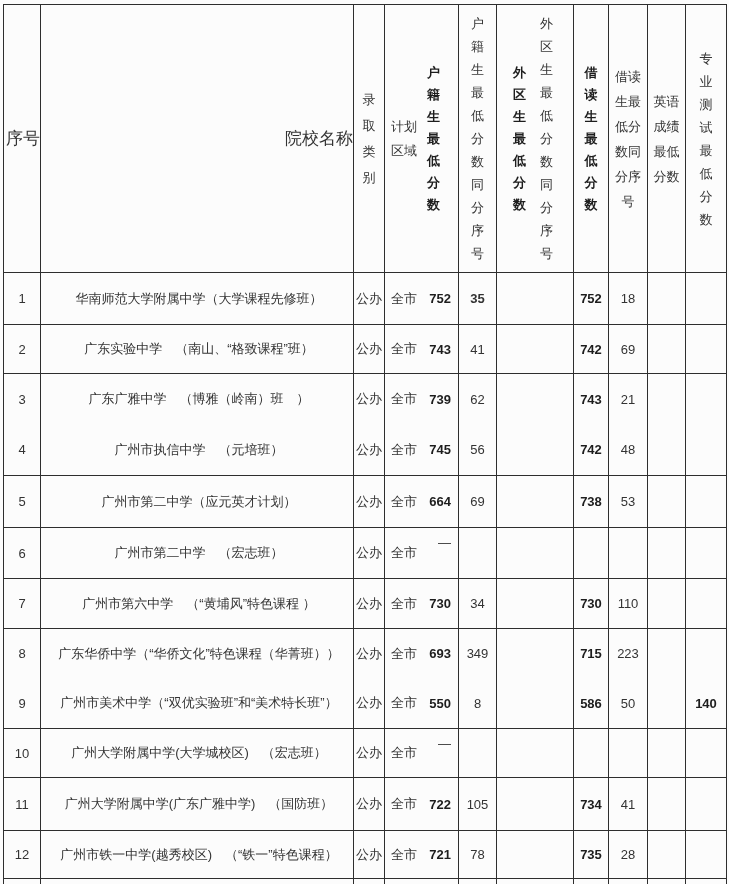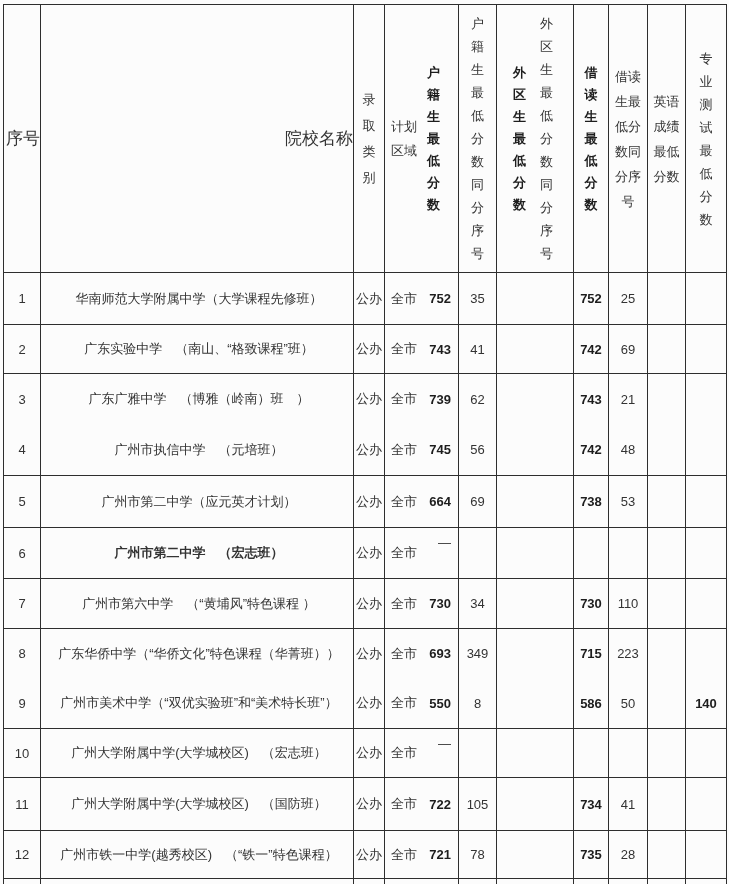--- a/index.html
+++ b/index.html
@@ -124,21 +124,21 @@
           </td>
           <td class="c-region">
             <div class="stack" style="height: 51px;">
               <div class="entry region-line">
                 <span class="region-label">全市</span>
                 <span class="score">752</span>
               </div>
             </div>
           </td>
           <td class="c-num">
-            <div class="stack" style="height: 51px;">
+            <div class="stack" style="height: 51px; font-weight: bold;">
               <div class="entry center">
                 <span>35</span>
               </div>
             </div>
           </td>
           <td class="c-num">
             <div class="stack" style="height: 51px;">
               <div class="entry center">
                 <span></span>
               </div>
@@ -147,21 +147,21 @@
           <td class="c-num c-bold">
             <div class="stack" style="height: 51px;">
               <div class="entry center">
                 <span>752</span>
               </div>
             </div>
           </td>
           <td class="c-num">
             <div class="stack" style="height: 51px;">
               <div class="entry center">
-                <span>25</span>
+                <span>18</span>
               </div>
             </div>
           </td>
           <td class="c-num">
             <div class="stack" style="height: 51px;">
               <div class="entry center">
                 <span></span>
               </div>
             </div>
           </td>
@@ -425,21 +425,21 @@
         </tr>
         <tr>
           <td class="c-seq">
             <div class="stack" style="height: 50px;">
               <div class="entry center">
                 <span>6</span>
               </div>
             </div>
           </td>
           <td class="c-name">
-            <div class="stack" style="height: 50px; font-weight: bold;">
+            <div class="stack" style="height: 50px;">
               <div class="entry">
                 <div>广州市第二中学　（宏志班）</div>
               </div>
             </div>
           </td>
           <td class="c-type">
             <div class="stack" style="height: 50px;">
               <div class="entry center">
                 <div class="type-text">公办</div>
               </div>
@@ -750,21 +750,21 @@
           <td class="c-seq">
             <div class="stack" style="height: 52px;">
               <div class="entry center">
                 <span>11</span>
               </div>
             </div>
           </td>
           <td class="c-name">
             <div class="stack" style="height: 52px;">
               <div class="entry">
-                <div>广州大学附属中学(大学城校区)　（国防班）</div>
+                <div>广州大学附属中学(广东广雅中学)　（国防班）</div>
               </div>
             </div>
           </td>
           <td class="c-type">
             <div class="stack" style="height: 52px;">
               <div class="entry center">
                 <div class="type-text">公办</div>
               </div>
             </div>
           </td>

